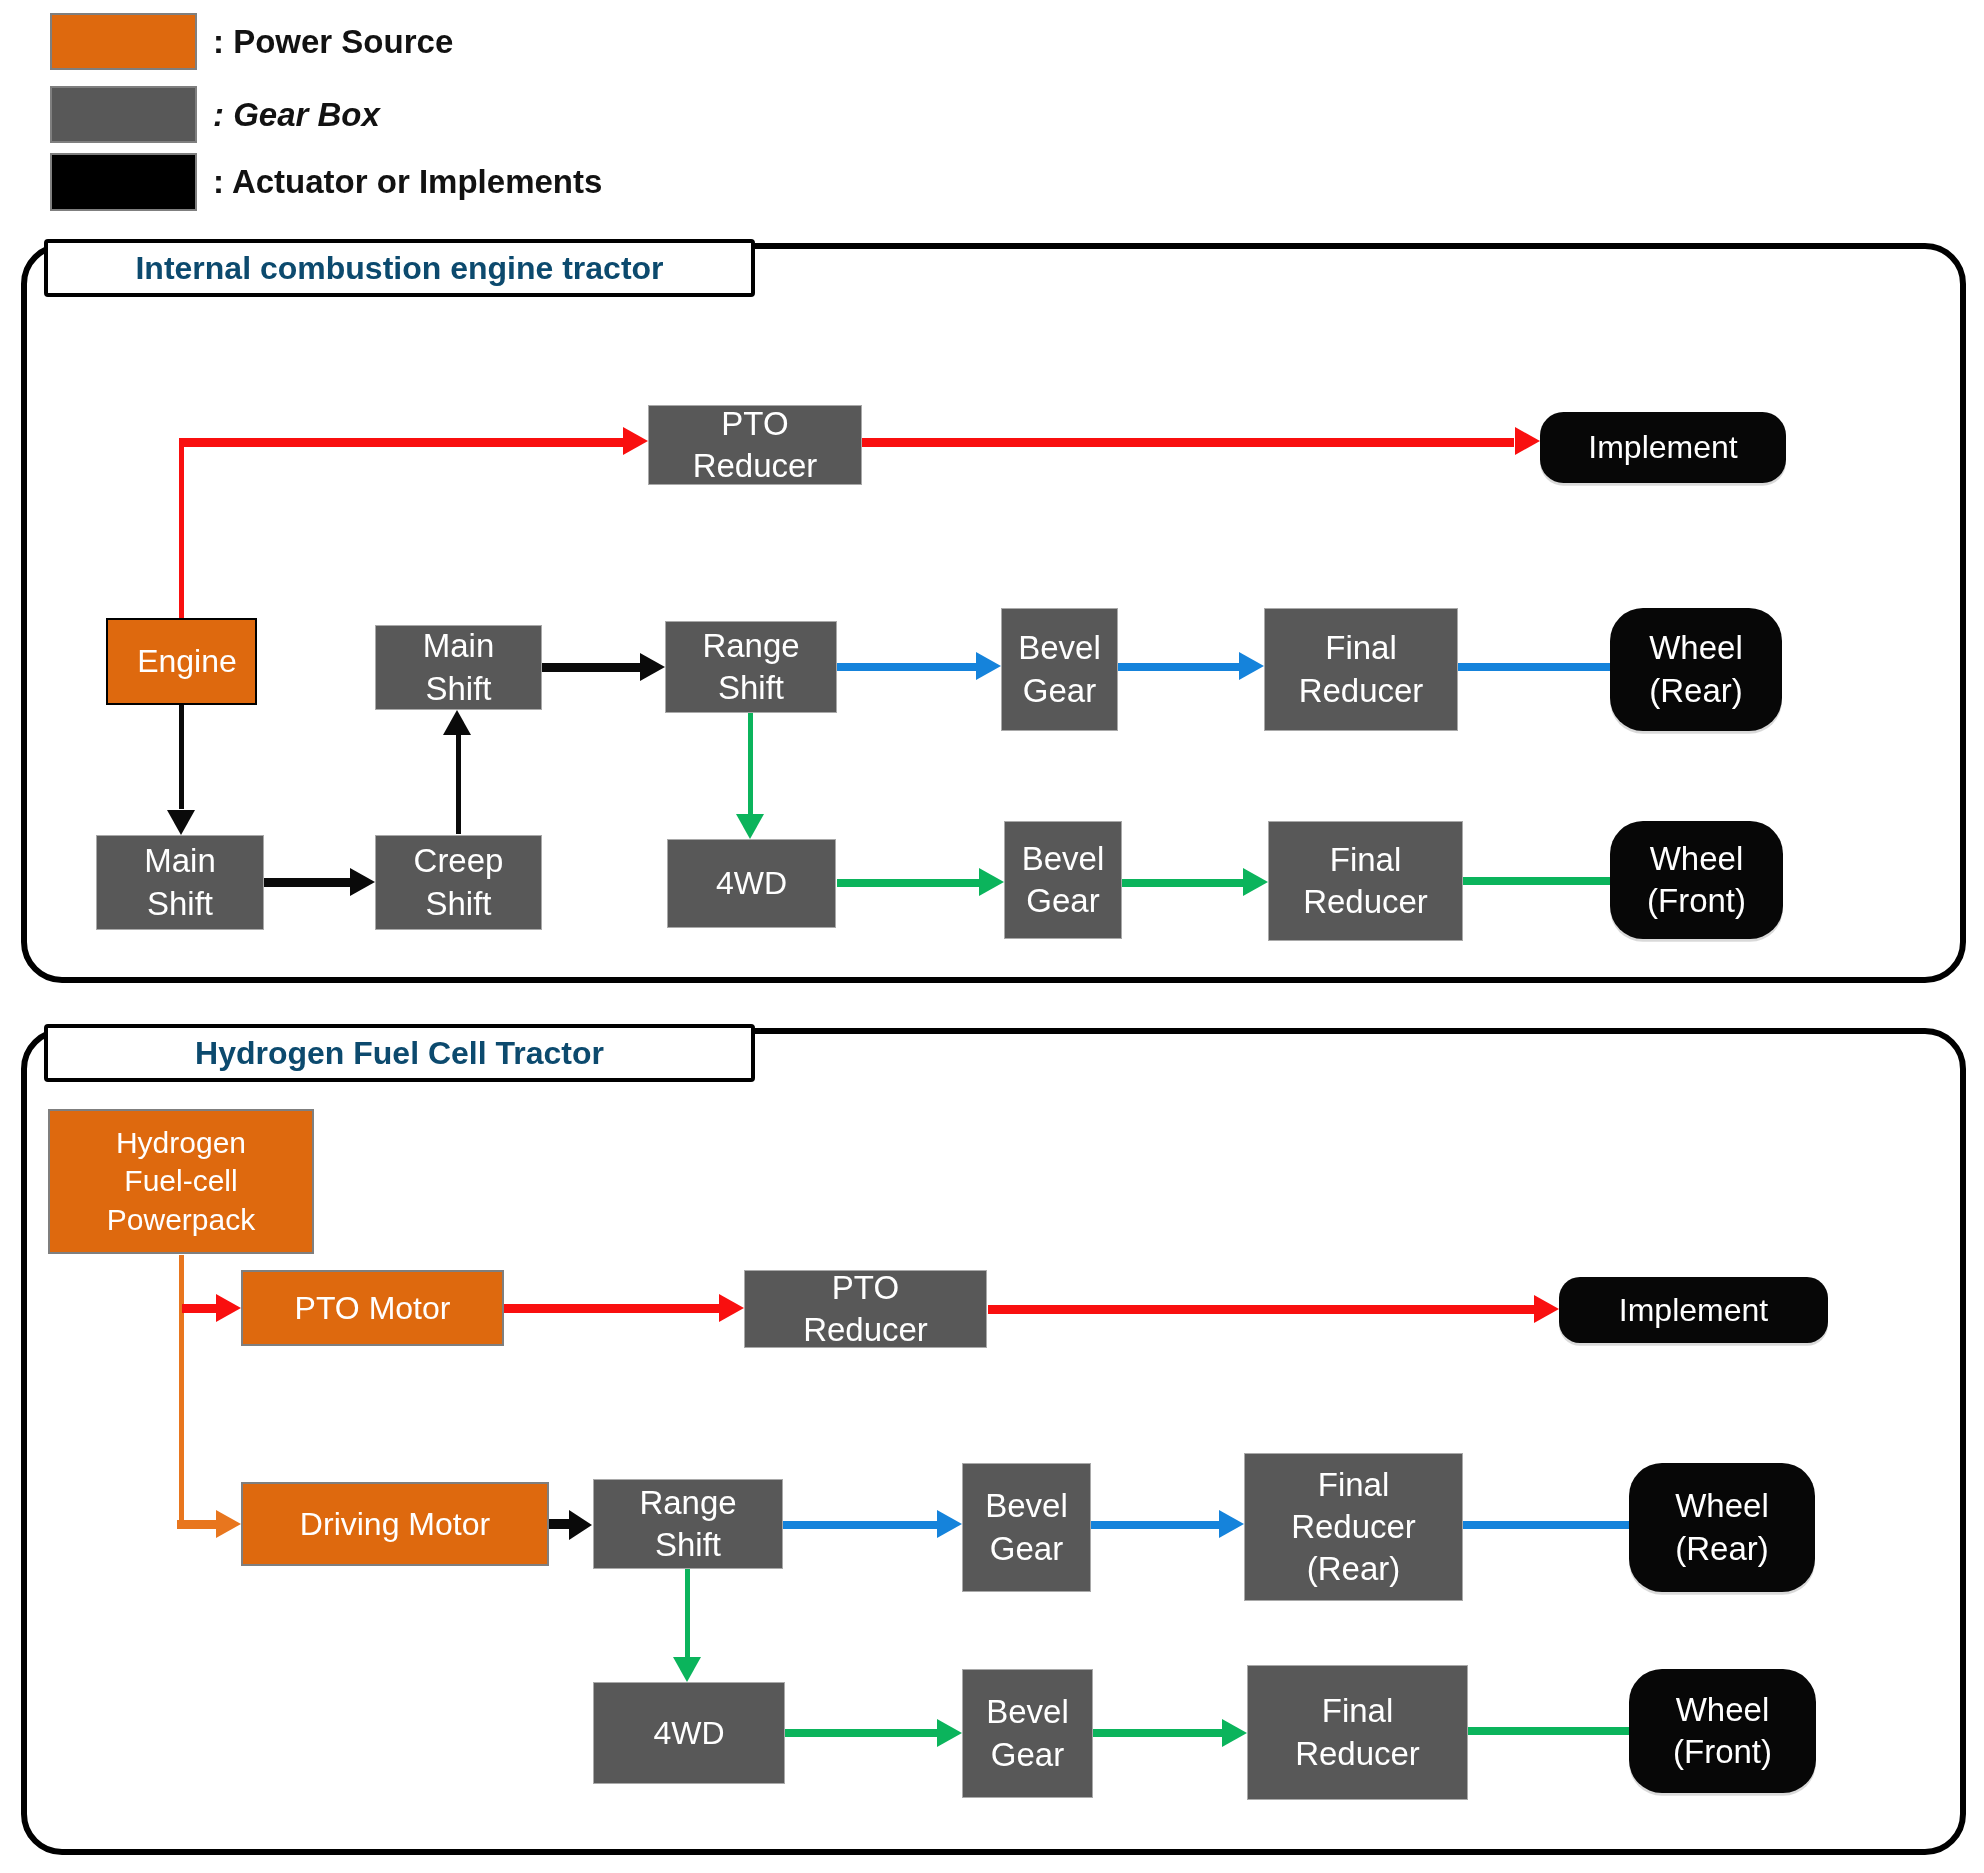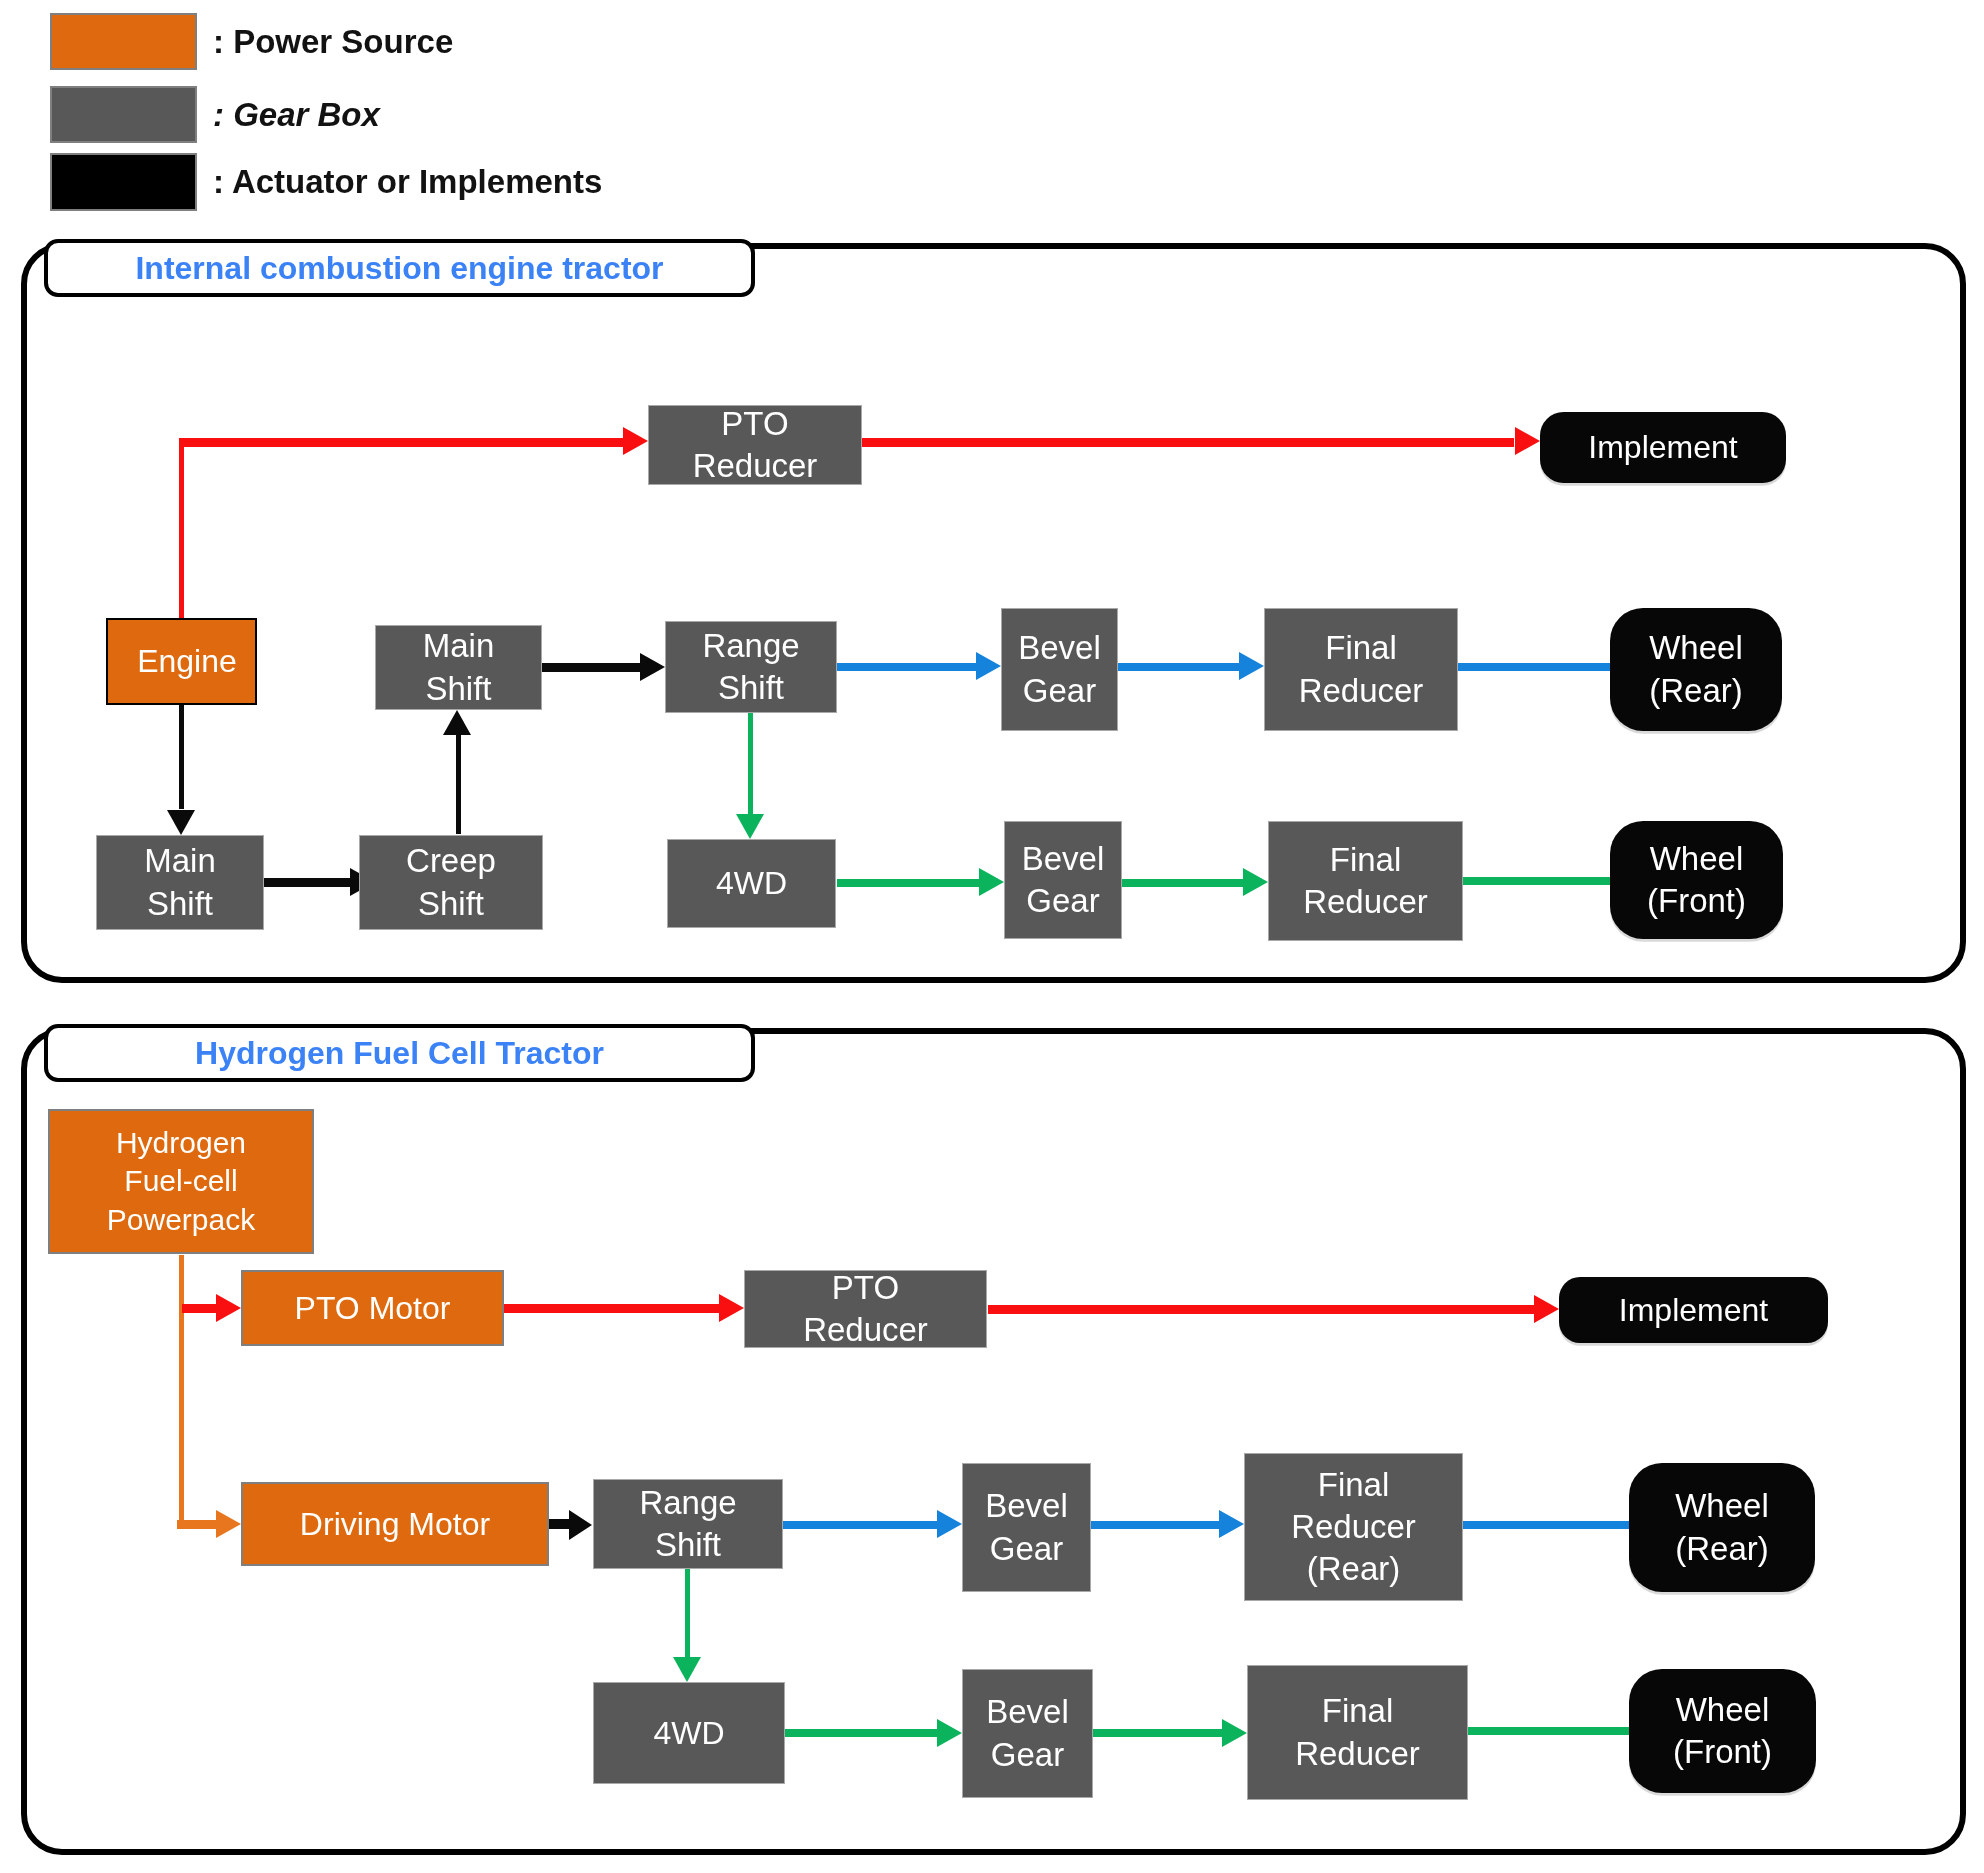--- a/index.html
+++ b/index.html
@@ -8,22 +8,22 @@
 
   
   .lg-sw{position:absolute;box-sizing:border-box;border:2.1px solid #7f7f7f;}
   .lg-lb{position:absolute;display:flex;align-items:center;
          font-weight:700;font-size:33px;color:#121212;}
 
   
   .panel{position:absolute;box-sizing:border-box;border:6.2px solid #000;
          border-radius:41px;background:#fff;z-index:1;}
   .tab{position:absolute;box-sizing:border-box;background:#fff;border:4.8px solid #000;
-       border-radius:14px;display:flex;align-items:center;justify-content:center;
-       font-size:32px;font-weight:700;color:#3b82f6;z-index:4;}
+       border-radius:4px;display:flex;align-items:center;justify-content:center;
+       font-size:32px;font-weight:700;color:#0c4a6e;z-index:4;}
 
   
   .node{position:absolute;box-sizing:border-box;display:flex;align-items:center;
         justify-content:center;text-align:center;color:#fff;font-size:33px;
         line-height:1.28;white-space:pre-line;z-index:3;}
   .gray{background:#585858;border:1.4px solid #a9a9a9;}
   .orange{background:#DE690E;}
   .b-black{border:2.8px solid #000;}
   .b-gray{border:2.8px solid #7f7f7f;}
   .act{background:#070707;border-radius:33px;box-shadow:0 2.8px 0 rgba(170,170,170,.45);}
@@ -72,21 +72,21 @@
   <div class="node gray" style="left:665px;top:621px;width:172px;height:92px;">Range
 Shift</div>
   <div class="node gray" style="left:1001px;top:608px;width:117px;height:123px;">Bevel
 Gear</div>
   <div class="node gray" style="left:1264px;top:608px;width:194px;height:123px;">Final
 Reducer</div>
   <div class="node act" style="left:1610px;top:608px;width:172px;height:123px;">Wheel
 (Rear)</div>
   <div class="node gray" style="left:96px;top:835px;width:168px;height:95px;">Main
 Shift</div>
-  <div class="node gray" style="left:359px;top:835px;width:184px;height:95px;">Creep
+  <div class="node gray" style="left:375px;top:835px;width:167px;height:95px;">Creep
 Shift</div>
   <div class="node gray single" style="left:667px;top:839px;width:169px;height:89px;">4WD</div>
   <div class="node gray" style="left:1004px;top:821px;width:118px;height:118px;">Bevel
 Gear</div>
   <div class="node gray" style="left:1268px;top:821px;width:195px;height:120px;">Final
 Reducer</div>
   <div class="node act" style="left:1610px;top:821px;width:173px;height:118px;">Wheel
 (Front)</div>
 
   <div class="ln red" style="left:179px;top:438px;width:4.8px;height:181px;"></div>

